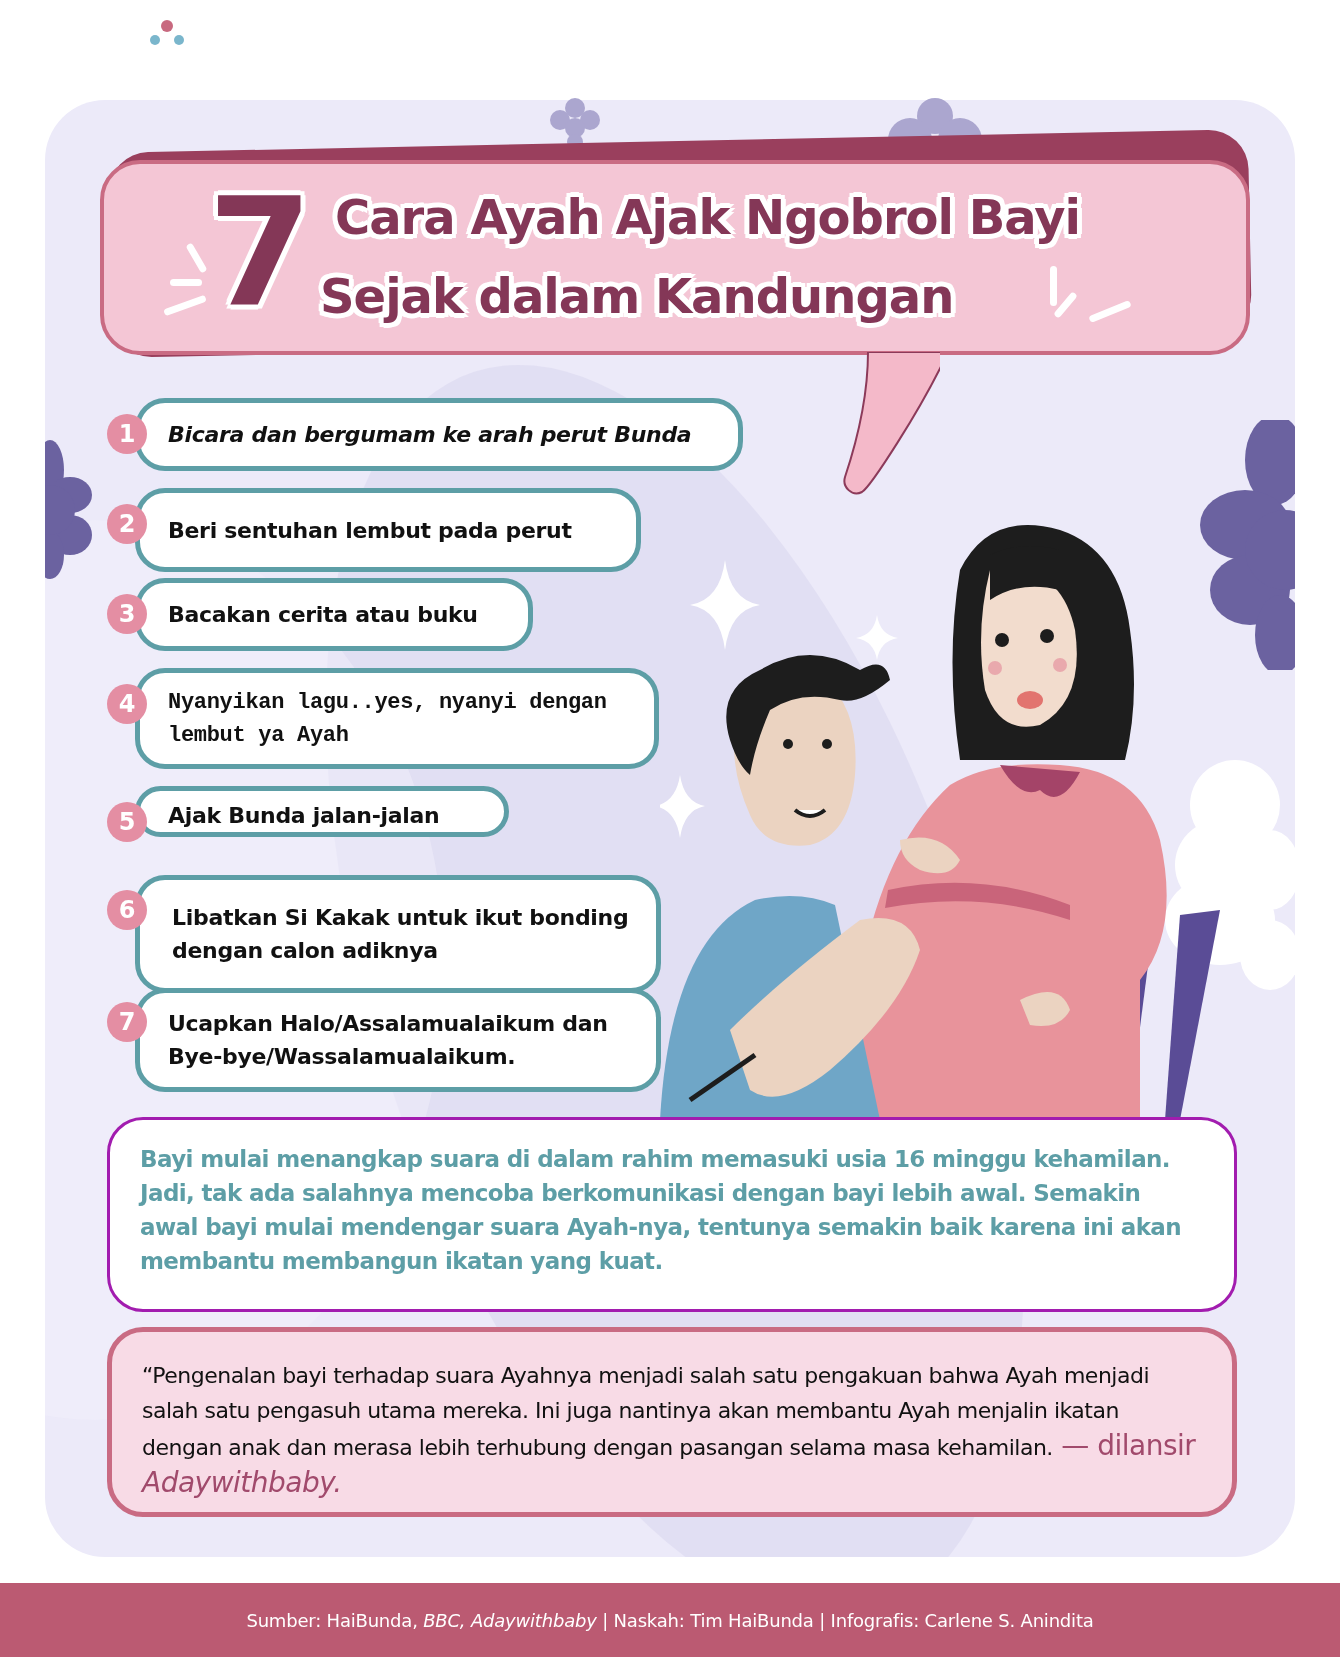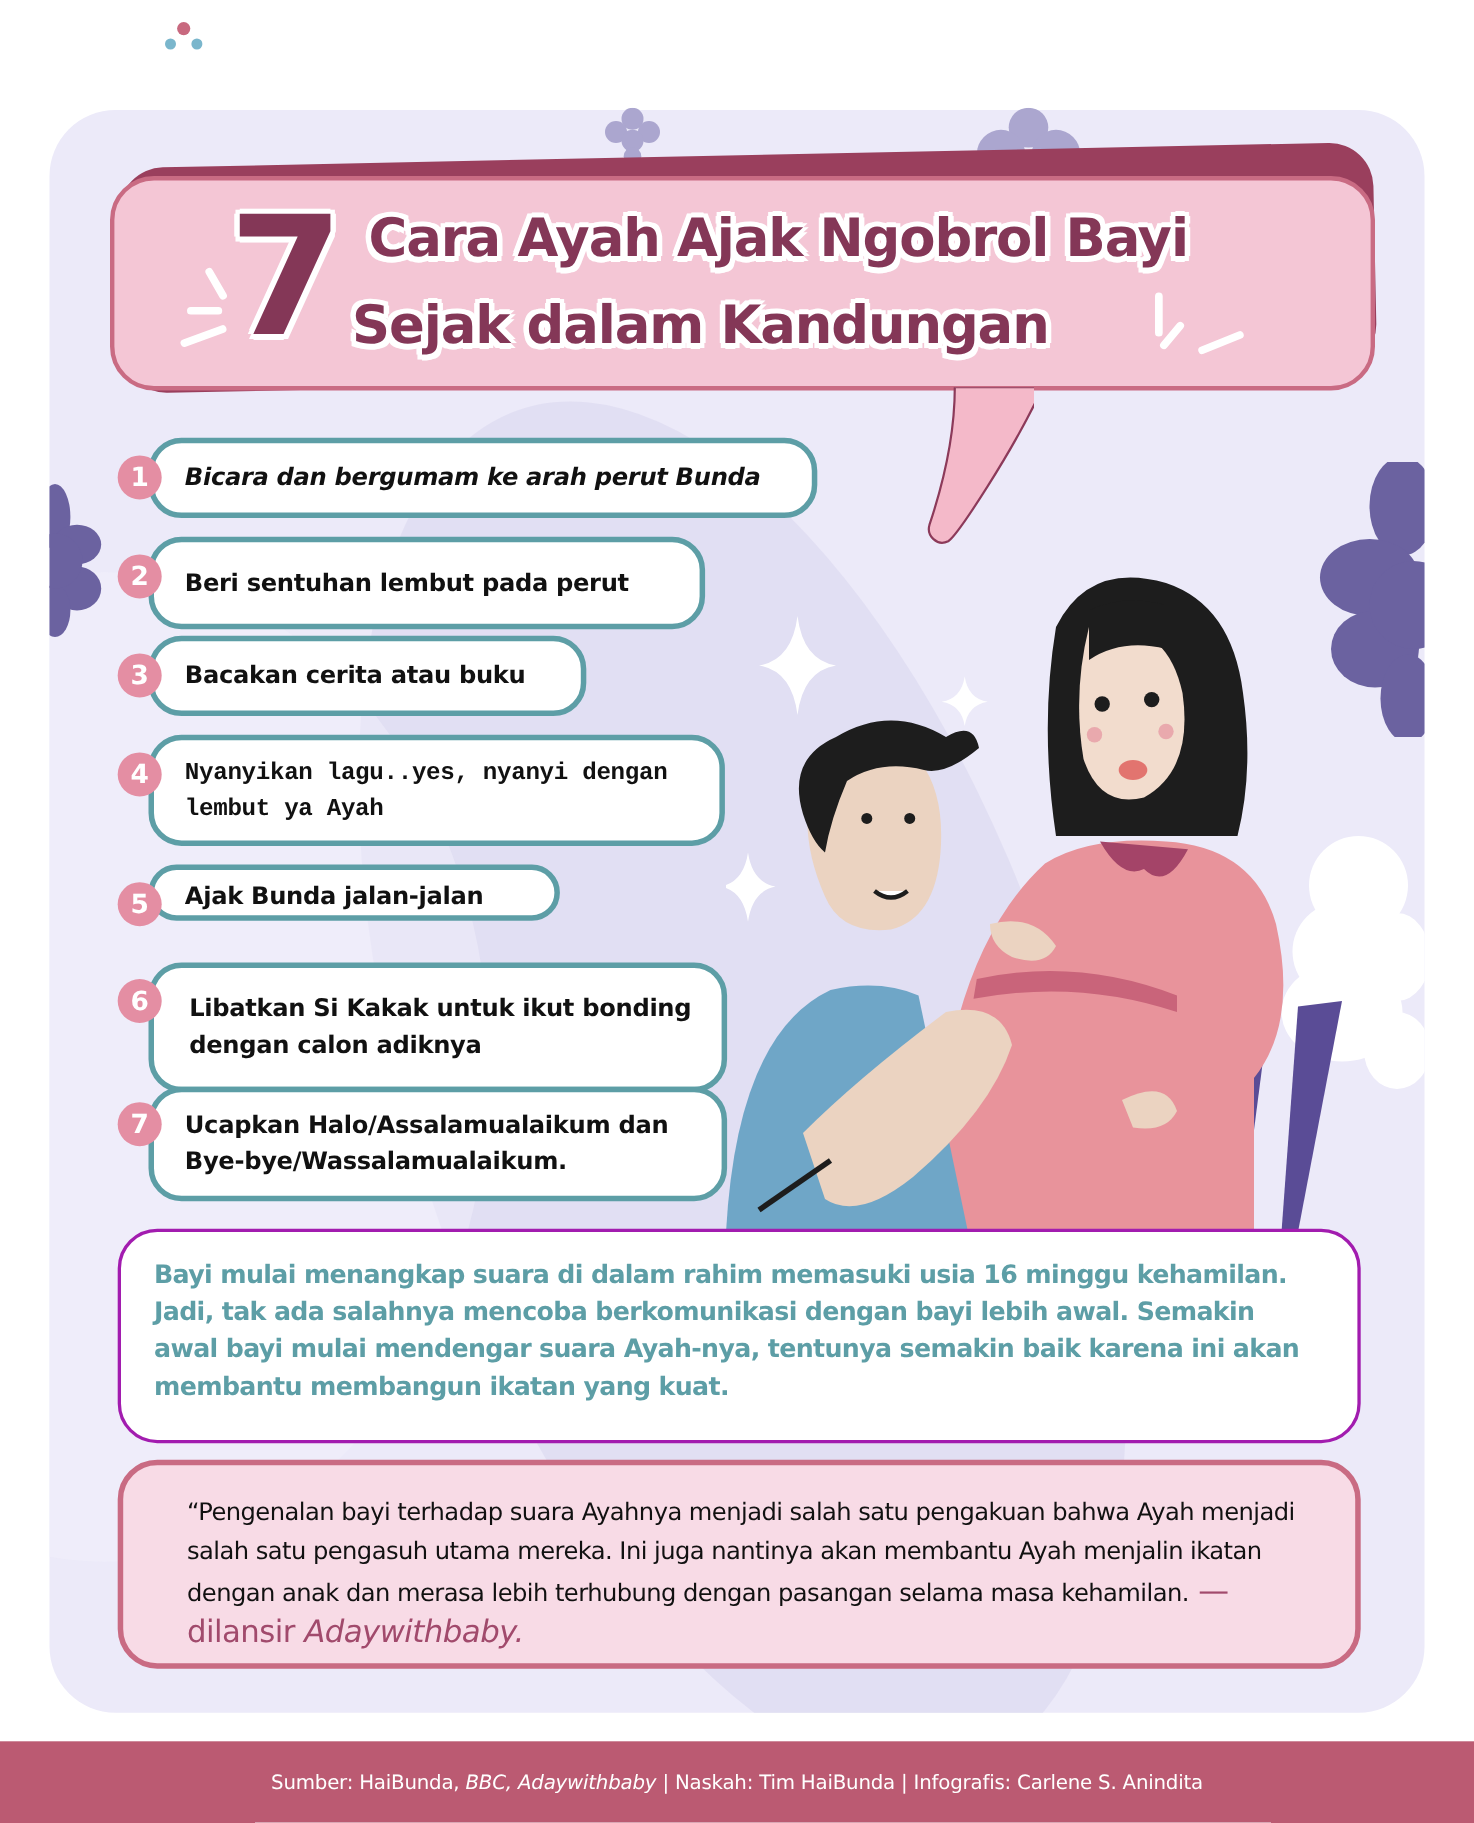--- a/index.html
+++ b/index.html
@@ -36,21 +36,21 @@
 
   
   .illus { position: absolute; left: 660px; top: 510px; width: 680px; height: 610px; }
 
   
   .info { position: absolute; left: 107px; top: 1117px; width: 1130px; height: 195px; background: #ffffff; border: 3px solid #a21caf; border-radius: 36px; padding: 22px 30px; }
   .info-text { font-family: "DejaVu Sans", sans-serif; font-weight: bold; font-size: 23px; line-height: 34px; color: #5d9ea6; letter-spacing: -0.6px; }
 
   
   .quote { position: absolute; left: 107px; top: 1327px; width: 1130px; height: 190px; background: #f8dbe6; border: 5px solid #c96b83; border-radius: 36px; padding: 26px 30px; }
-  .quote-text { font-family: "DejaVu Sans", sans-serif; font-size: 22px; line-height: 35px; color: #111111; letter-spacing: -0.5px; margin-left: 28px; }
+  .quote-text { font-family: "DejaVu Sans", sans-serif; font-size: 22px; line-height: 35px; color: #111111; letter-spacing: -0.5px; }
   .quote-source { font-size: 28px; color: #a14a6c; font-weight: normal; }
   .quote-source-em { font-style: italic; }
 
   
   .footer { position: absolute; left: 0; top: 1583px; width: 1340px; height: 74px; background: #bb5a72; display: flex; align-items: center; justify-content: center; }
   .footer-text { font-family: "DejaVu Sans", sans-serif; font-size: 18px; color: #ffffff; letter-spacing: -0.2px; }
   .footer-text em { font-style: italic; }
 </style>
 </head>
 <body>

